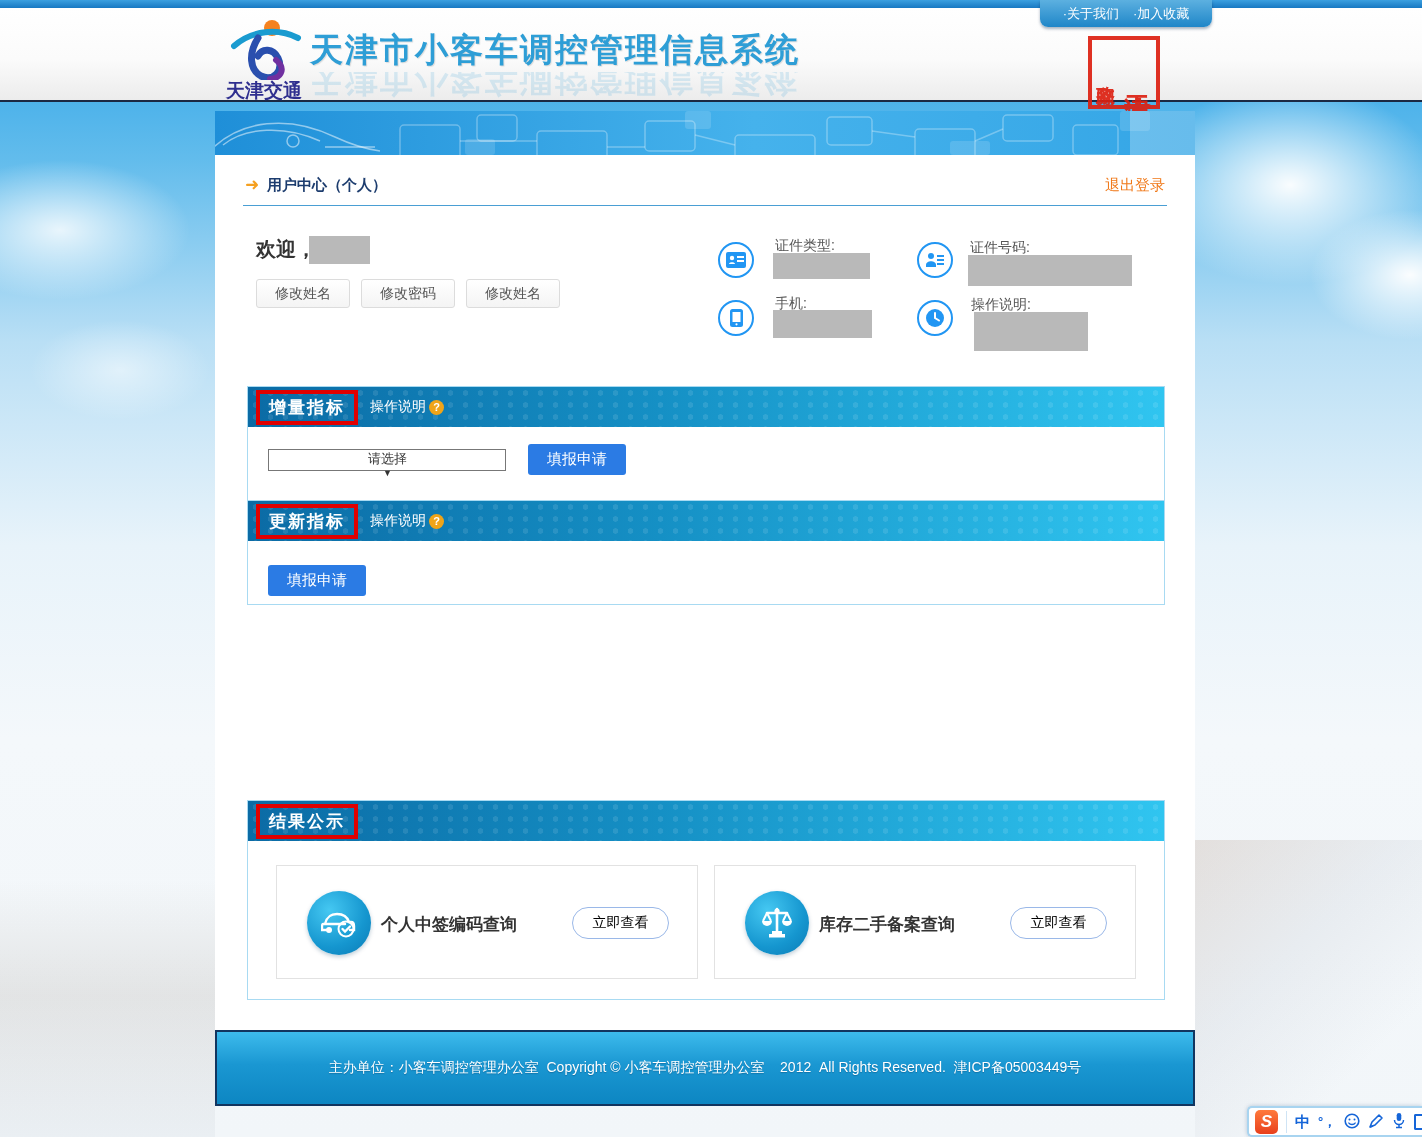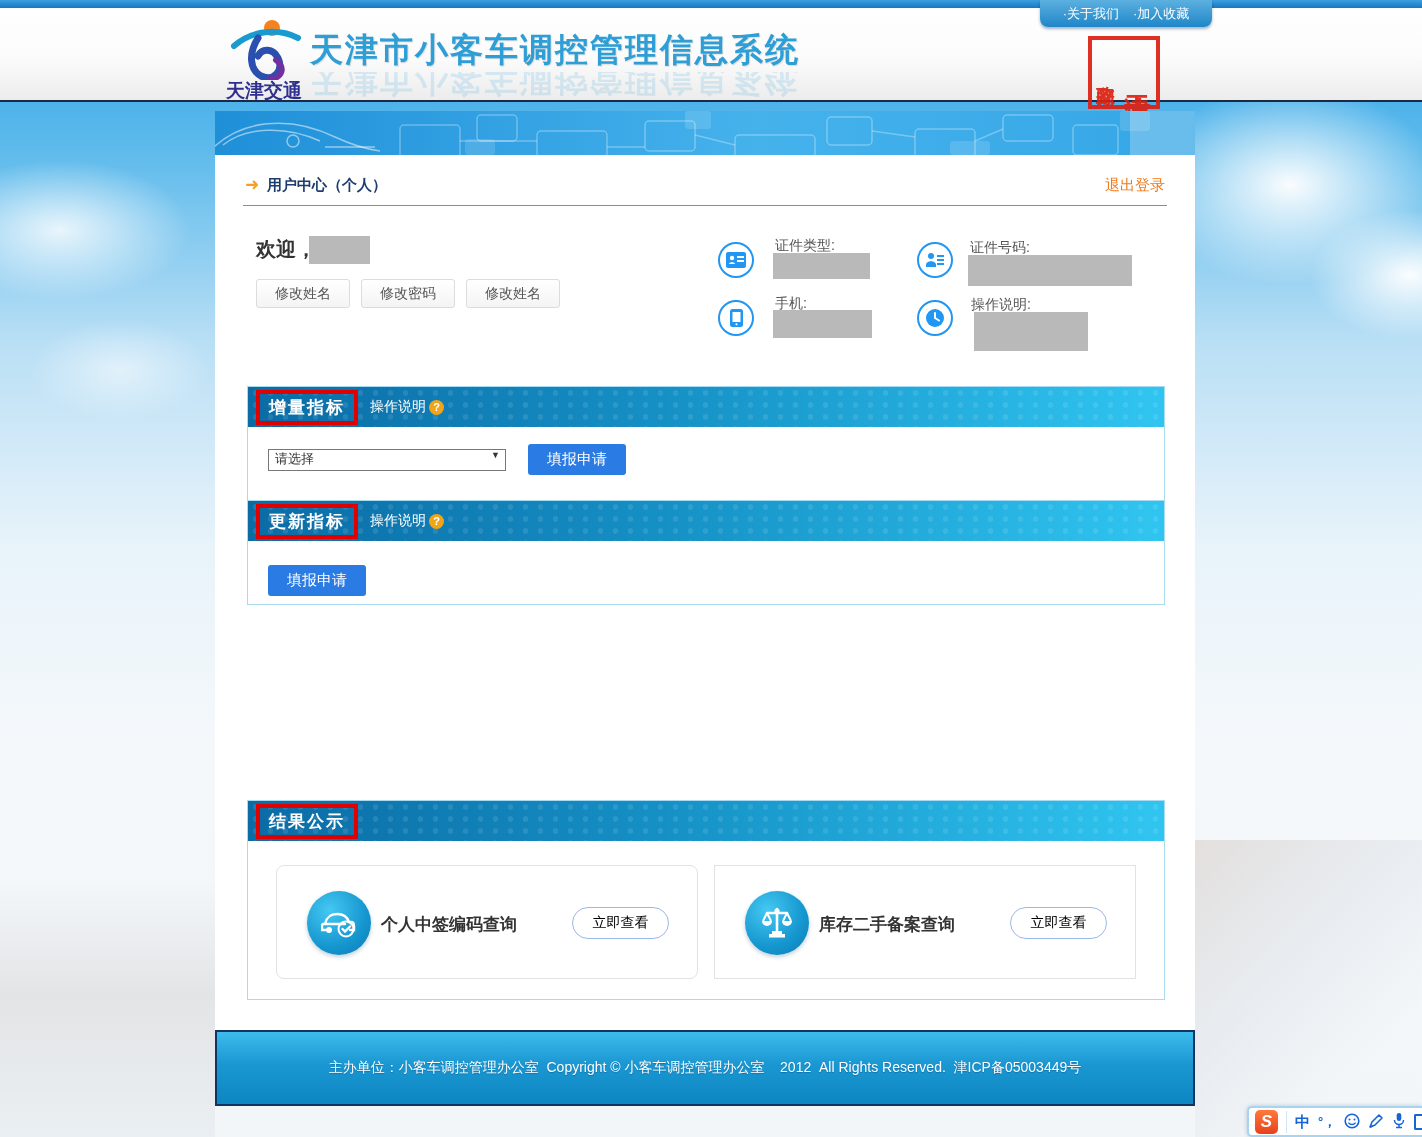--- a/index.html
+++ b/index.html
@@ -72,22 +72,22 @@
       linear-gradient(90deg,#0b6ba5 0%,#1590c5 45%,#30c5f0 100%);
     background-size:15px 12px,100% 100%;
     display:flex; align-items:center; }
   .red-box { margin-left:8px; border:4px solid #e00000; padding:2px 9px; color:#fff;
     font-size:17px; font-weight:bold; letter-spacing:2px; white-space:nowrap; }
   .help { margin-left:12px; color:#fff; font-size:14px; display:flex; align-items:center; gap:3px; cursor:pointer; }
   .qmark { display:inline-flex; width:15px; height:15px; border-radius:50%; background:#f0a418; color:#fff;
     font-size:11px; font-weight:bold; align-items:center; justify-content:center; }
   .sec-body { position:relative; }
   .fake-select { position:absolute; left:20px; width:238px; height:22px; border:1px solid #777; background:#fff;
-    font-size:13px; color:#333; display:flex; justify-content:space-between;
-    padding:0 5px 0 6px; cursor:pointer; }
+    font-size:13px; color:#333; display:flex; align-items:center; justify-content:space-between;
+    padding:0 5px 0 6px; cursor:pointer;flex-direction:column; }
   .fake-select .arrow { font-size:9px; color:#333; }
   .btn-blue { position:absolute; width:98px; height:31px; background:#2b7be4; border:none; border-radius:3px;
     color:#fff; font-size:15px; cursor:pointer; }
 
   .card { position:absolute; top:24px; width:422px; height:114px; border:1px solid #e2e2e2; background:#fff; }
   .icon-circle { position:absolute; left:30px; top:25px; width:64px; height:64px; border-radius:50%;
     background:radial-gradient(circle at 35% 30%,#45c8f2,#1596cf 60%,#0a7ab5);
     display:flex; align-items:center; justify-content:center; box-shadow:0 2px 4px rgba(0,60,100,.25); }
   .card-title { position:absolute; left:104px; top:47px; font-size:17px; font-weight:bold; color:#333; white-space:nowrap; }
   .pill { position:absolute; right:28px; top:41px; width:97px; height:32px; border:1px solid #9ab8e8;
@@ -267,21 +267,21 @@
         <button class="btn-blue" style="left:20px;top:24px;">填报申请</button>
       </div>
     </div>
 
 
     <div class="section" style="top:645px;height:200px;">
       <div class="sec-header">
         <span class="red-box">结果公示</span>
       </div>
       <div class="sec-body" style="height:160px;">
-        <div class="card" style="left:28px;border-radius:8px;">
+        <div class="card" style="left:28px;">
           <span class="icon-circle">
             <svg width="36" height="30" viewBox="0 0 36 30">
                 <path d="M4,16 C6,8 10,6 16,6 C22,6 26,8 28,14 L30,14 C32,14 33,16 33,18 L33,22 L29,22 M4,16 L2,16 C1,16 1,18 1,19 L1,22 L5,22 M4,16 L24,16" stroke="#fff" stroke-width="2.4" fill="none" stroke-linecap="round"></path>
                 <circle cx="8" cy="22" r="3" fill="#fff"></circle>
                 <circle cx="25" cy="21" r="7.5" fill="none" stroke="#fff" stroke-width="2"></circle>
                 <path d="M21.5,21 L24,23.5 L29,18.5" stroke="#fff" stroke-width="2.4" fill="none" stroke-linecap="round"></path>
               </svg>
           </span>
           <span class="card-title">个人中签编码查询</span>
           <button class="pill">立即查看</button>

